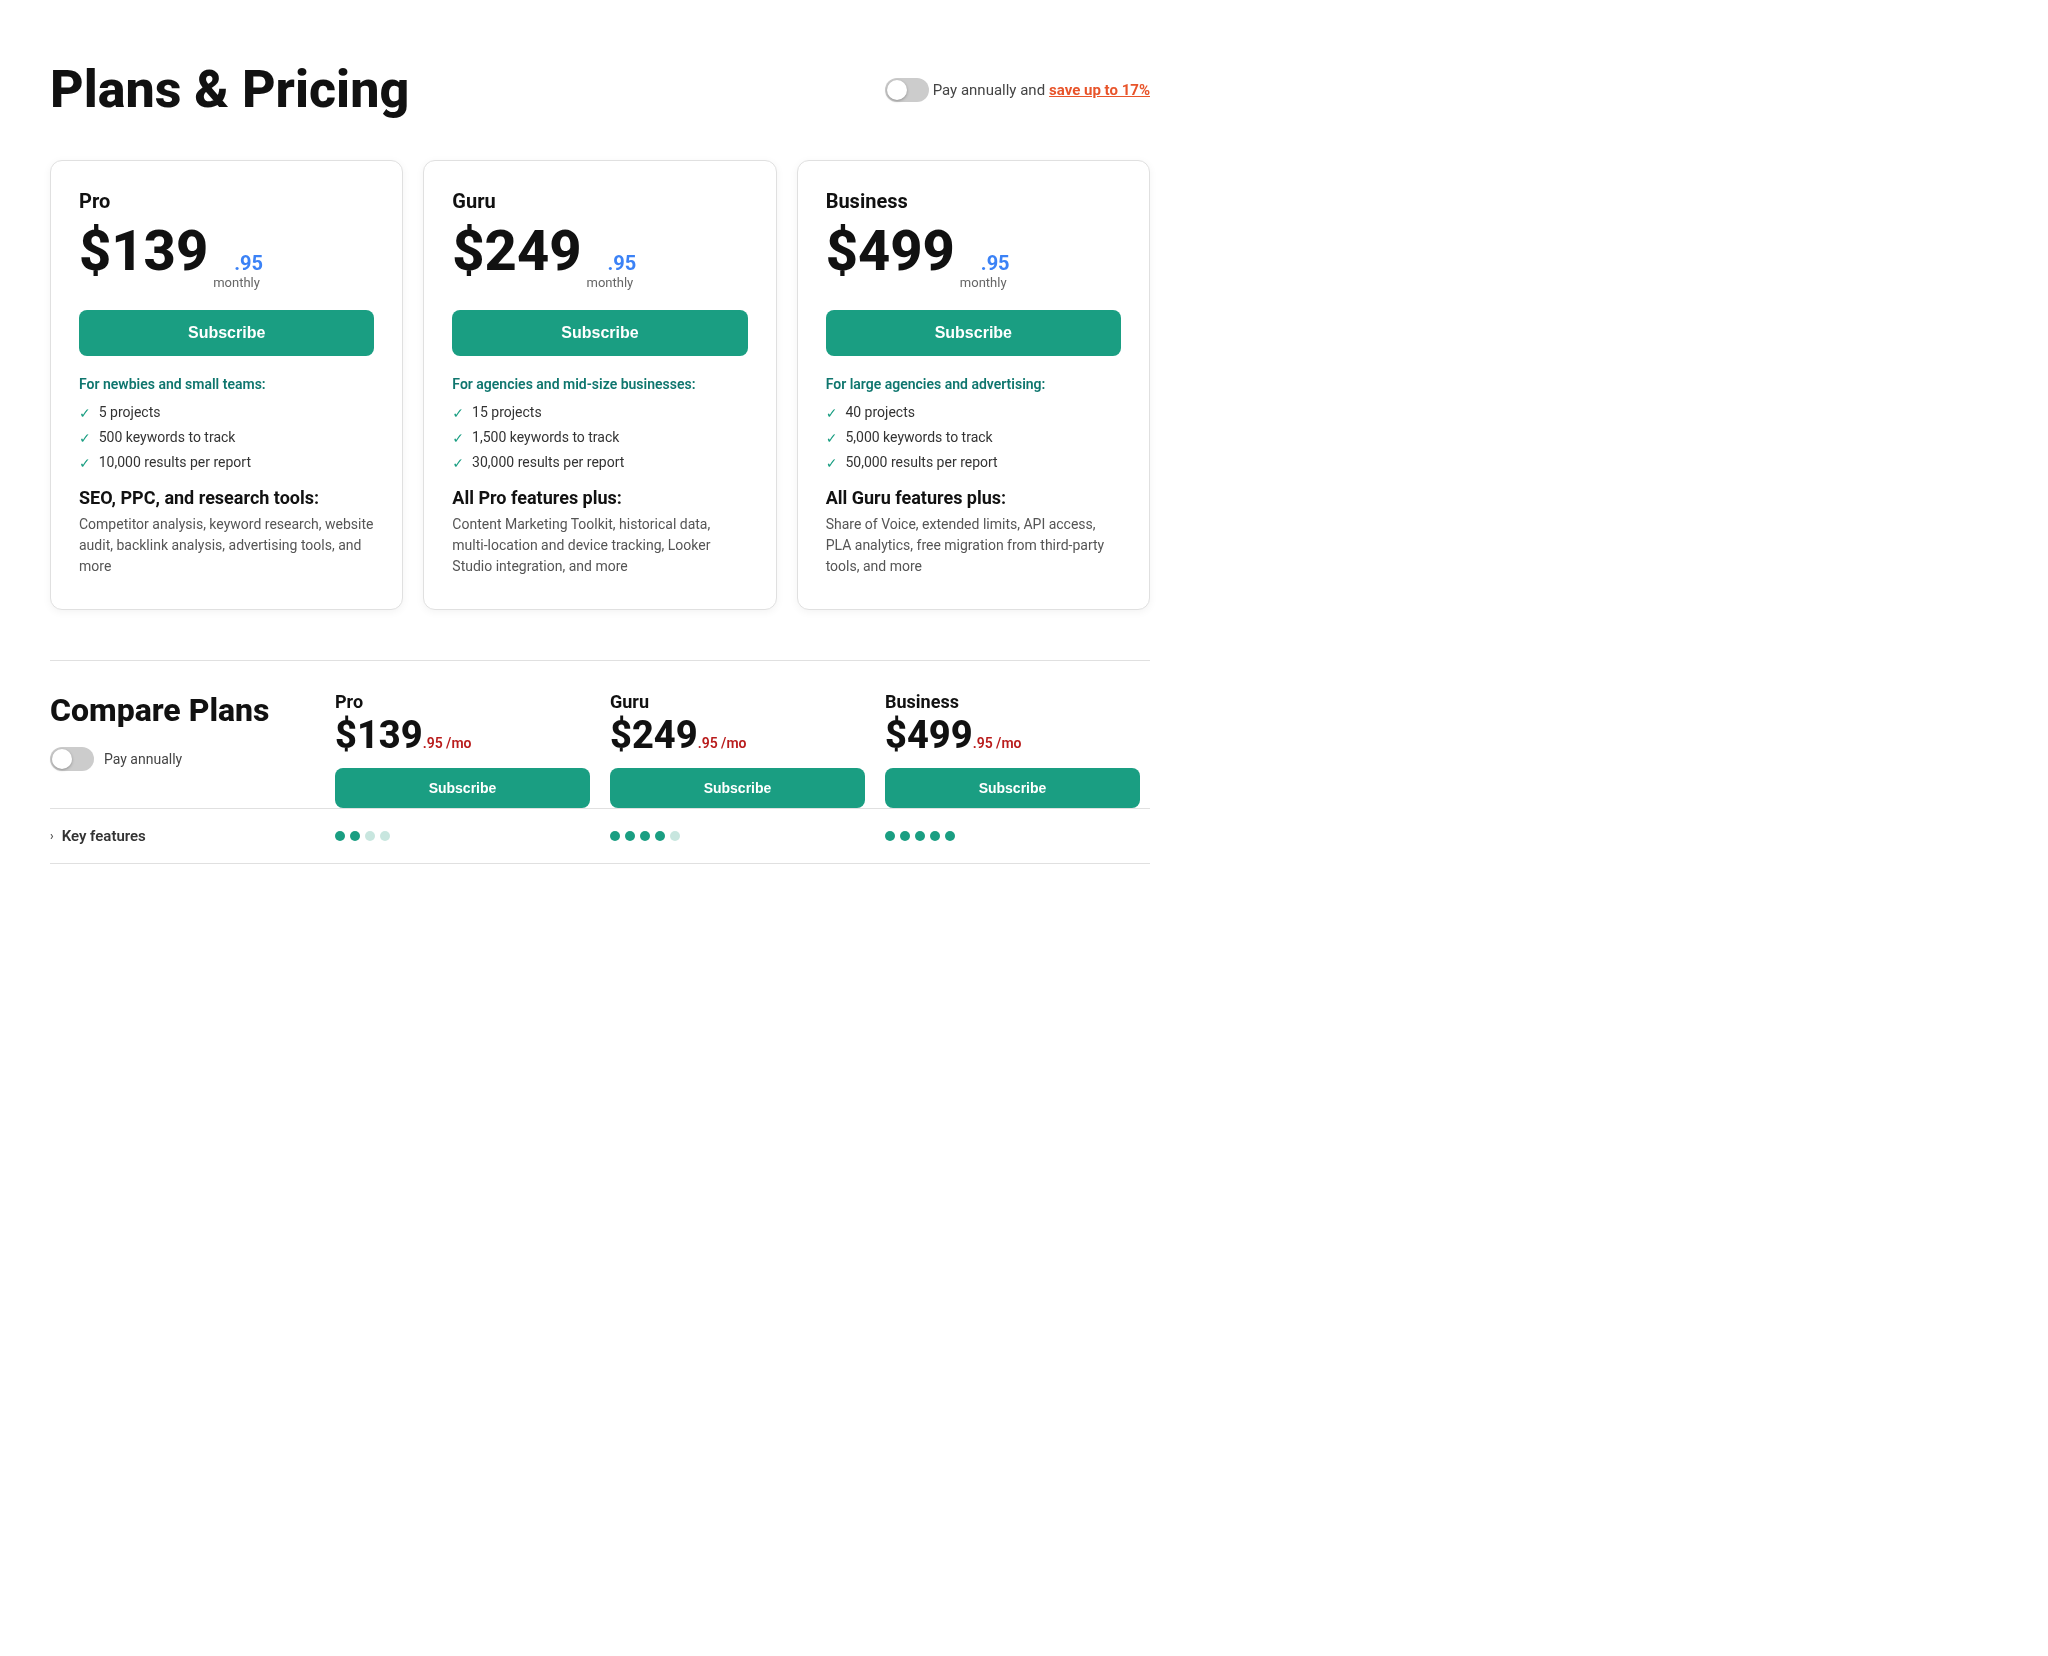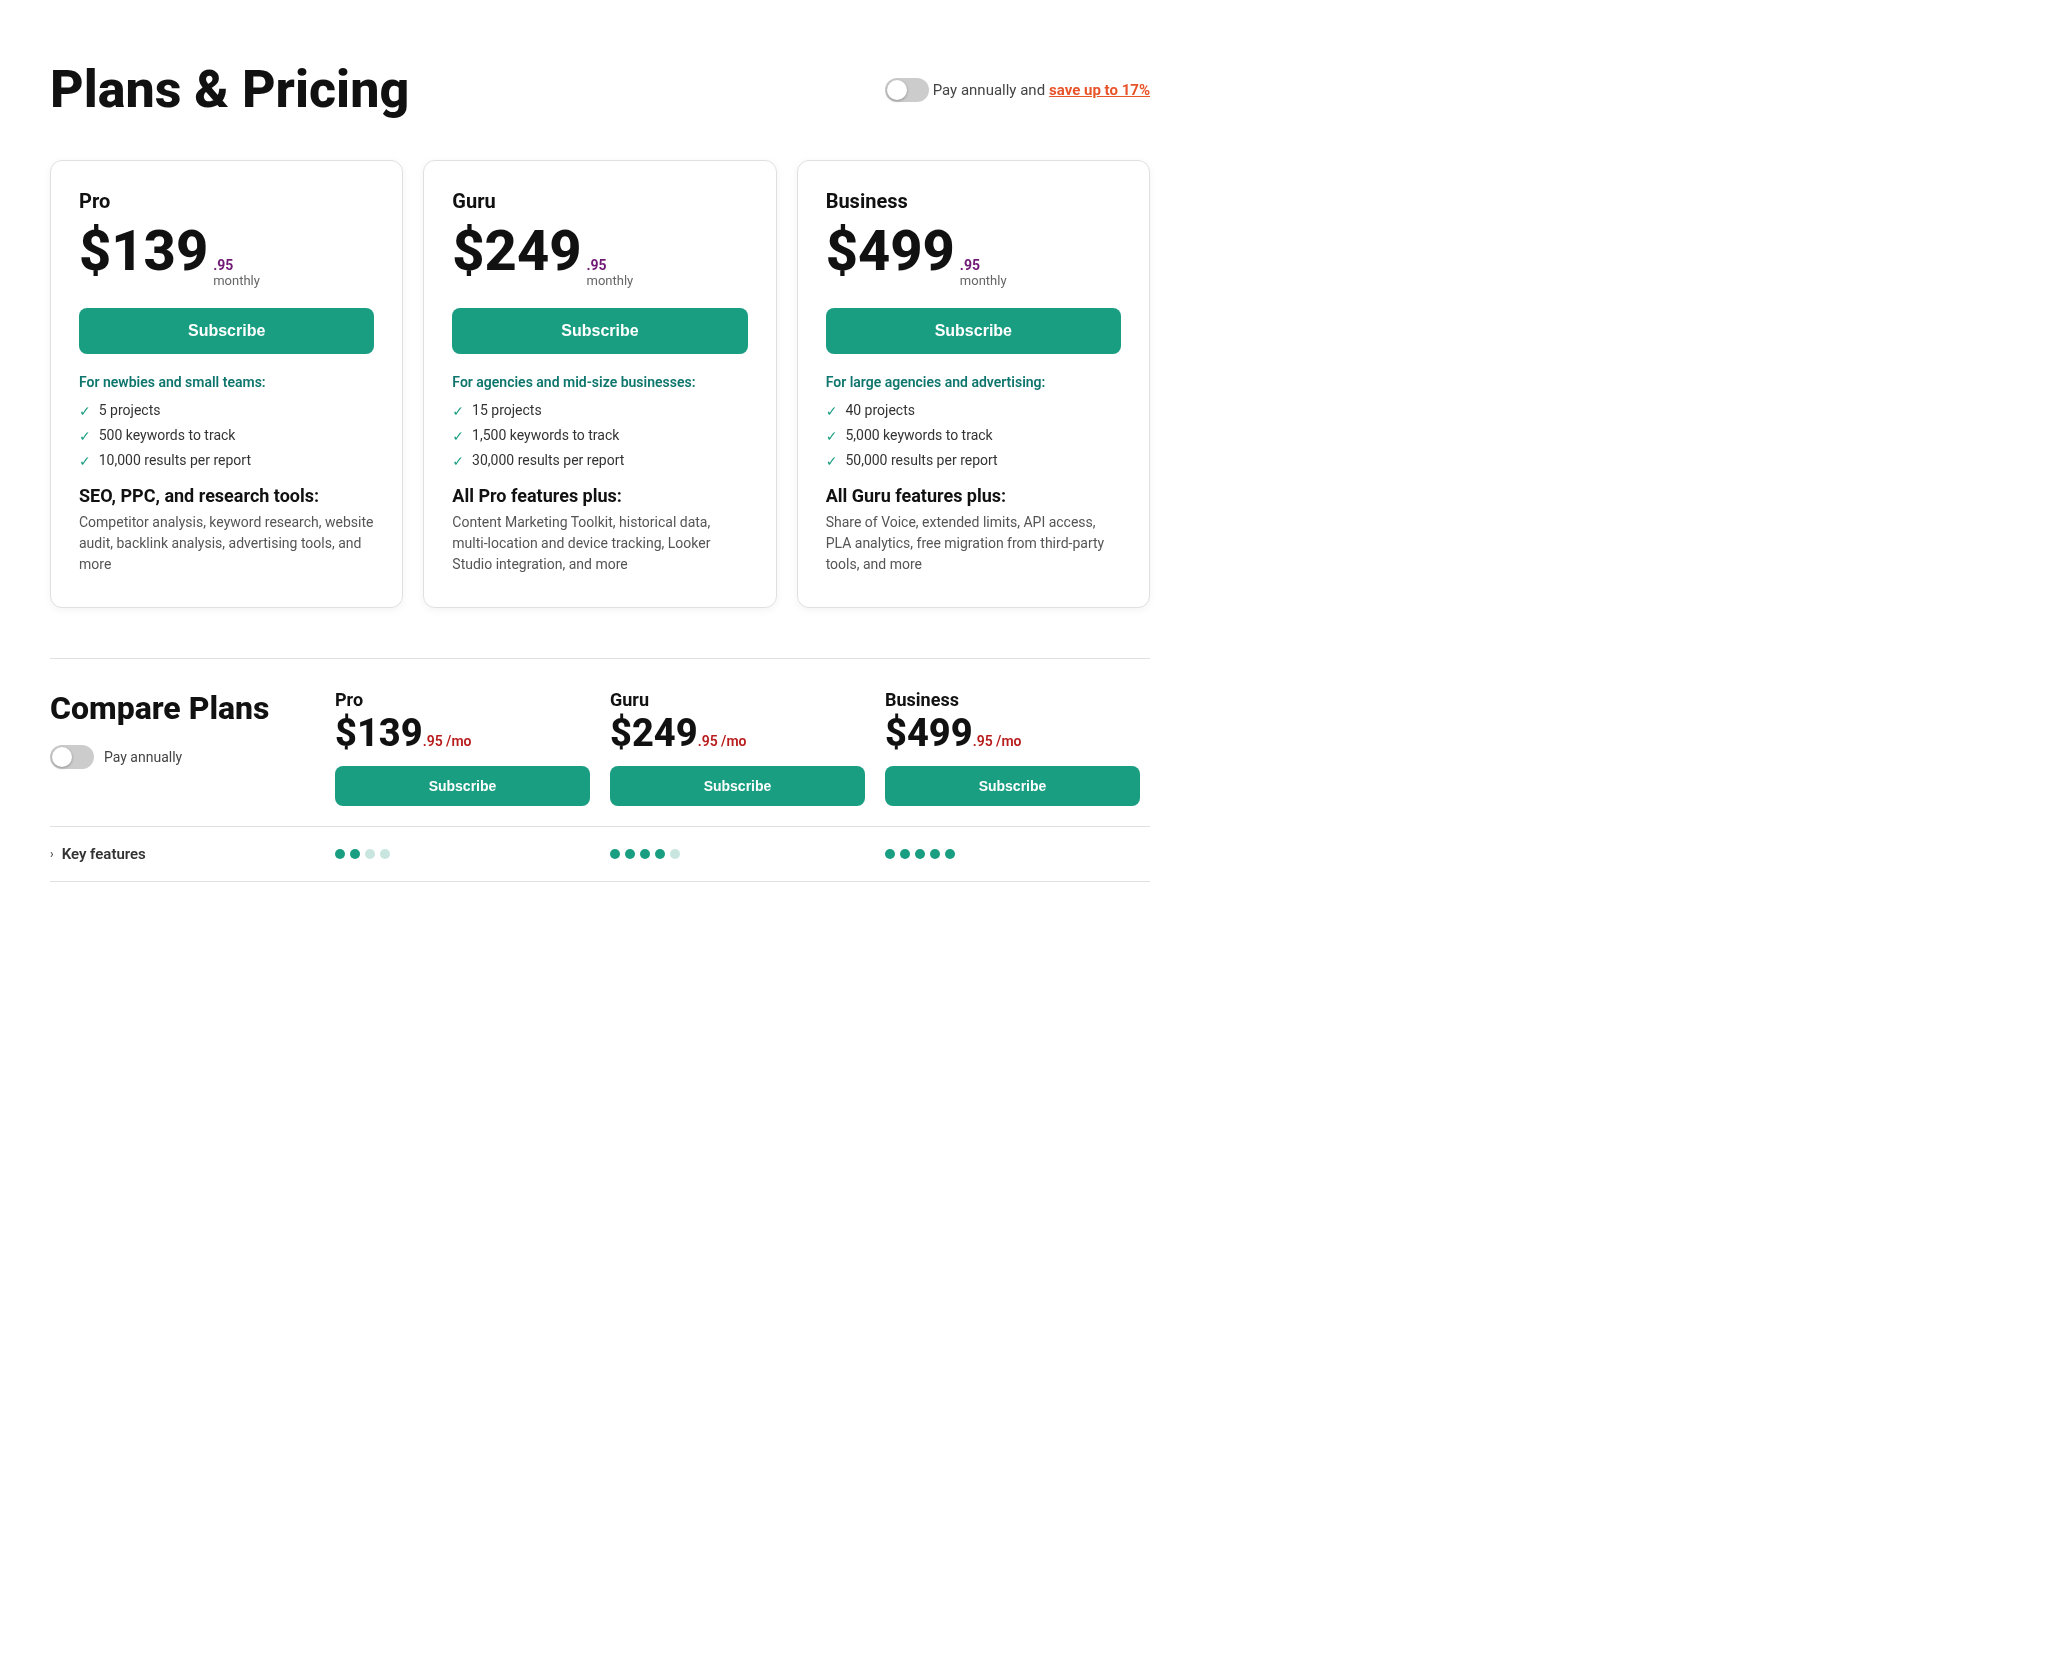--- a/index.html
+++ b/index.html
@@ -92,23 +92,24 @@
       line-height: 1;
     }
     .price-cents-period {
       display: flex;
       flex-direction: column;
       font-size: 14px;
       color: #555;
       margin-left: 3px;
     }
     .price-cents {
-      font-size: 14px;
+      font-size: 20px;
       font-weight: 700;
-      color: #701a75;
+      color: #3b82f6;
+      margin-left: 21px;
     }
     .price-period {
       font-size: 13px;
       color: #666;
     }
     .subscribe-btn {
       width: 100%;
       padding: 14px;
       background: #1a9e82;
       color: #fff;
@@ -158,21 +159,20 @@
     
     .compare-section {
       border-top: 1px solid #e0e0e0;
       padding-top: 30px;
     }
     .compare-header {
       display: grid;
       grid-template-columns: 1fr 1fr 1fr 1fr;
       gap: 0;
       align-items: start;
-      padding-bottom: 20px;
       border-bottom: 1px solid #e0e0e0;
     }
     .compare-title-col {
       padding-right: 20px;
     }
     .compare-section-title {
       font-size: 32px;
       font-weight: 800;
       color: #111;
       margin-bottom: 18px;

